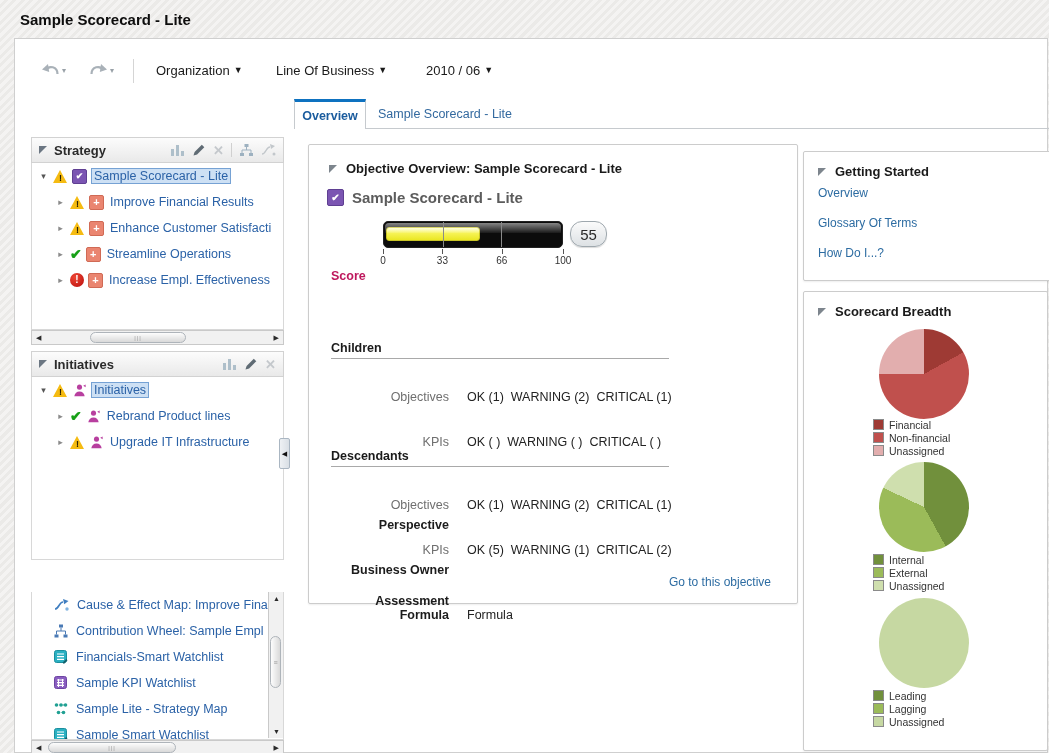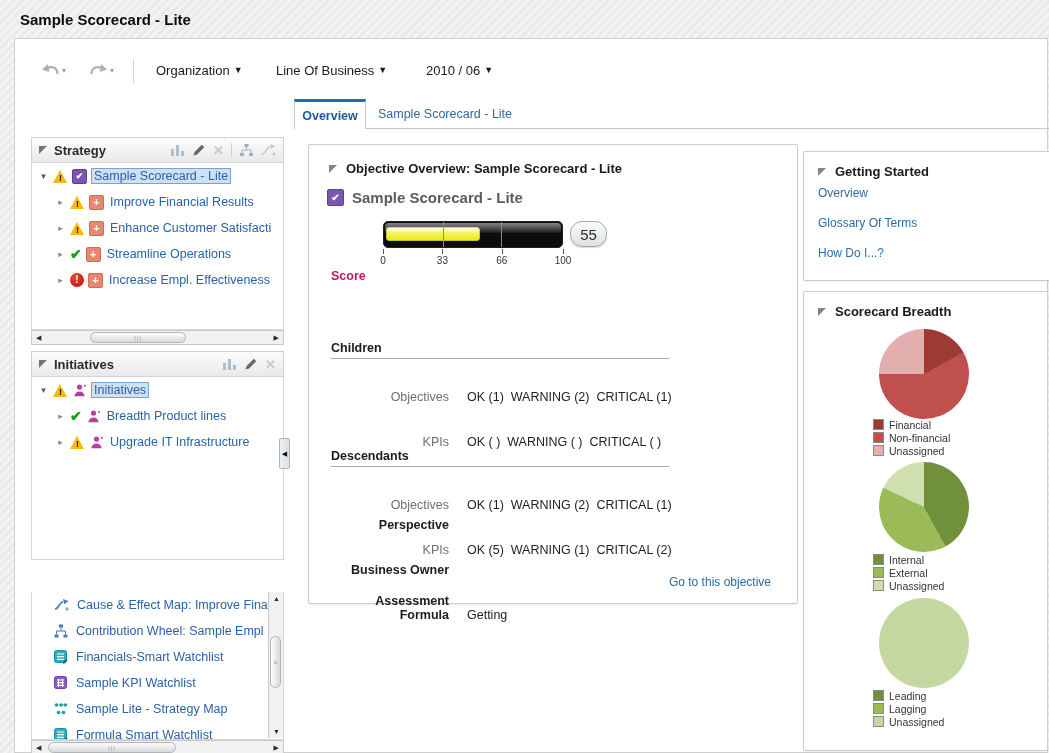--- a/index.html
+++ b/index.html
@@ -274,21 +274,21 @@
         <div class="trow" style="padding-left:23px">
           <span class="texp closed">▸</span>
           <span class="ic st-ok">✔</span>
           <span class="ic">
             <svg width="15" height="15" viewBox="0 0 16 16">
               <circle cx="8" cy="4.4" r="2.7" fill="#b83f9f"></circle>
               <path d="M2.5 14c.4-3.2 2.6-5 5.5-5s5.1 1.8 5.5 5z" fill="#b83f9f"></path>
               <path d="M12 3l2.5-1.5v3z" fill="#b83f9f"></path>
             </svg>
           </span>
-          <span class="tlabel ">Breadth Product lines</span>
+          <span class="tlabel ">Rebrand Product lines</span>
         </div>
         <div class="trow" style="padding-left:23px">
           <span class="texp closed">▸</span>
           <span class="ic st-warn">
             <i></i>
             <b>!</b>
           </span>
           <span class="ic">
             <svg width="15" height="15" viewBox="0 0 16 16">
               <circle cx="8" cy="4.4" r="2.7" fill="#b83f9f"></circle>
@@ -357,21 +357,21 @@
             <span class="dlabel">Sample Lite - Strategy Map</span>
           </div>
           <div class="doc">
             <span class="ic">
               <svg width="14" height="14" viewBox="0 0 14 14">
                 <rect x="0.5" y="0.5" width="12" height="12" rx="2" fill="#2ab0c2" stroke="#1b8f9e"></rect>
                 <path d="M3 4h7M3 6.7h7M3 9.4h7" stroke="#fff" stroke-width="1.2"></path>
                 <path d="M8.6 12.6l3.6-3.6 1.3 1.3-3.6 3.6z" fill="#15616c"></path>
               </svg>
             </span>
-            <span class="dlabel">Formula Smart Watchlist</span>
+            <span class="dlabel">Sample Smart Watchlist</span>
           </div>
         </div>
       <div class="vscroll" style="height:146px">
         <span class="varrow" style="top:3px">▲</span>
         <span class="varrow" style="bottom:3px">▼</span>
         <span class="vthumb" style="top:44px; height:52px">≡</span>
       </div>
     </div>
     <div class="hscroll" style="top:603px">
       <span class="sarrow" style="left:4px">◀</span>
@@ -446,21 +446,21 @@
       <div class="srow">
           <span class="mlabel">Perspective</span>
           <span class="sval"></span>
         </div>
       <div class="srow">
           <span class="mlabel">Business Owner</span>
           <span class="sval"></span>
         </div>
       <div class="srow">
           <span class="mlabel">Assessment Formula</span>
-          <span class="sval">Getting</span>
+          <span class="sval">Formula</span>
         </div>
     </div>
 
     <div id="go-link">Go to this objective</div>
   </div>
 
   <div class="card" id="gs-card">
     <div class="cardhdr" style="left:14px; top:12px">
       <span class="ph-tri"></span>
       <span class="cht">Getting Started</span>

